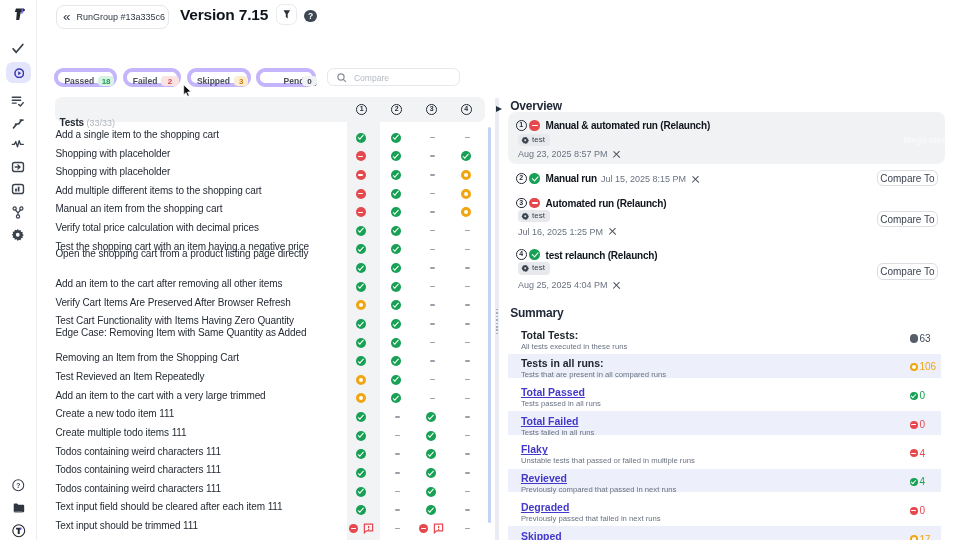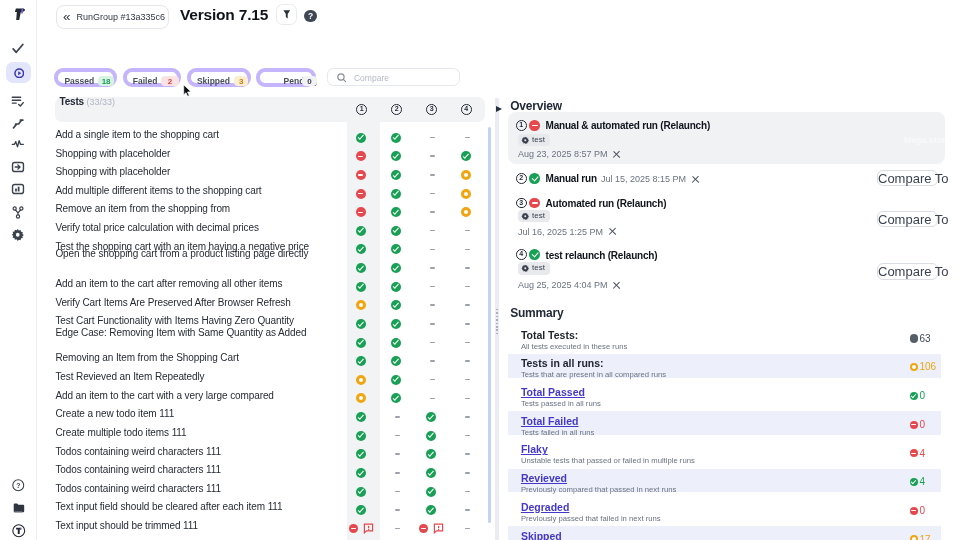--- a/index.html
+++ b/index.html
@@ -16,21 +16,21 @@
 .st.r::after { content:""; position:absolute; left:21%; top:44%; width:58%; height:13%; background:#fff; border-radius:1px; }
 .st.o { width:10px; height:10px; border:3px solid #f0a511; background:#fff; }
 .st.o.v { width:8.2px; height:8.2px; border-width:2.6px; }
 .dash { position:absolute; width:5px; height:1.6px; border-radius:1px; background:#9aa1ab; }
 .cn { position:absolute; width:10.8px; height:10.8px; border:1.4px solid #232a35; border-radius:50%; color:#232a35; font-size:7px; font-weight:bold; line-height:8.2px; text-align:center; background:transparent; }
 .sbicon { position:absolute; left:10px; transform:scale(.88); transform-origin:center; }
 .pill { position:absolute; top:67.5px; height:19px; border:4px solid #c4b5fd; border-radius:9px; background:#fff; font-size:8.5px; color:#49505c; font-weight:bold; white-space:nowrap; }
 .pill .lb { position:absolute; top:4.5px; }
 .badge { position:absolute; top:4px; height:10.8px; border-radius:4px; font-size:8px; font-weight:bold; text-align:center; line-height:11px; }
 .trow { position:absolute; left:55.4px; width:290px; height:18.62px; font-size:10px; letter-spacing:-0.1px; color:#262c35; line-height:18.62px; white-space:nowrap; overflow:visible; }
-.ctbtn { position:absolute; left:877px; width:60.8px; height:16.8px; border:1px solid #dadde2; border-radius:6px; background:#fff; font-size:13px; color:#3b4350; text-align:center; line-height:15.3px; white-space:nowrap; }
+.ctbtn { position:absolute; left:877px; width:60.8px; height:16.8px; border:1px solid #dadde2; border-radius:6px; background:#fff; font-size:10px; color:#3b4350; text-align:center; line-height:15.3px; white-space:nowrap; }
 .tag { position:absolute; height:12.5px; border-radius:4px; background:#e7e9ec; font-size:8px; color:#3b4350; line-height:12.5px; padding:0 5px 0 14.5px; white-space:nowrap; }
 .tag svg { position:absolute; left:3px; top:2px; }
 .rdate { position:absolute; font-size:9px; color:#6a7280; white-space:nowrap; }
 .rtitle { position:absolute; font-size:10px; letter-spacing:-0.2px; font-weight:bold; color:#10151d; white-space:nowrap; }
 .xx { position:relative; display:inline-block; width:8px; height:8px; margin-left:5px; }
 .xx::before, .xx::after { content:""; position:absolute; left:3.5px; top:0; width:1.3px; height:8.5px; background:#4a515c; }
 .xx::before { transform:rotate(45deg); }
 .xx::after { transform:rotate(-45deg); }
 .sband { position:absolute; left:508px; width:433px; height:23.5px; background:#edf0fb; }
 .stitle { position:absolute; left:520.9px; font-size:10.5px; font-weight:bold; color:#20262f; white-space:nowrap; }
@@ -128,21 +128,21 @@
       <circle cx="4.6" cy="4.6" r="3.6" fill="none" stroke="#868d99" stroke-width="1.4"></circle>
       <path d="M7.3 7.3 L10 10" stroke="#868d99" stroke-width="1.4" stroke-linecap="round"></path>
     </svg>
   <span style="position:absolute;left:25.7px;top:4.2px;font-size:8.5px;color:#b3b9c4">Compare</span>
 </div>
 <svg class="abs" style="left:183px;top:84px" width="9" height="13" viewBox="0 0 12 17">
     <path d="M1 1 L10.5 10 L6 10.5 L8.3 15.3 L6.2 16.2 L4 11.4 L1 14 Z" fill="#0b0e12" stroke="#fff" stroke-width="0.8"></path>
   </svg>
 
 <div class="abs" style="left:54.6px;top:97.3px;width:430px;height:25.1px;border-radius:7px;background:#f2f3f5"></div>
-<div class="abs" style="left:59.5px;top:96px;font-size:10px;font-weight:bold;letter-spacing:-0.2px;color:#242b36">Tests <span style="color:#b0b6c0;font-weight:normal;font-size:9px;letter-spacing:0">(33/33)</span></div>
+<div class="abs" style="left:59.5px;top:117px;font-size:10px;font-weight:bold;letter-spacing:-0.2px;color:#242b36">Tests <span style="color:#b0b6c0;font-weight:normal;font-size:9px;letter-spacing:0">(33/33)</span></div>
 <div class="abs" style="left:346.5px;top:122.2px;width:33px;height:417.8px;background:#f2f3f5"></div>
 <div class="cn" style="left:356.3px;top:104px">1</div>
 <div class="cn" style="left:391.3px;top:104px">2</div>
 <div class="cn" style="left:426.3px;top:104px">3</div>
 <div class="cn" style="left:460.8px;top:104px">4</div>
 
 <div class="trow" style="top:126.00px">Add a single item to the shopping cart</div>
 <div class="st g" style="left:355.5px;top:132.7px"></div>
 <div class="st g" style="left:390.5px;top:132.7px"></div>
 <div class="dash" style="left:430.3px;top:136.8px"></div>
@@ -155,21 +155,21 @@
 <div class="trow" style="top:163.24px">Shopping with placeholder</div>
 <div class="st r" style="left:355.5px;top:170.0px"></div>
 <div class="st g" style="left:390.5px;top:170.0px"></div>
 <div class="dash" style="left:430.3px;top:174.1px"></div>
 <div class="st o" style="left:460.5px;top:170.0px"></div>
 <div class="trow" style="top:181.86px">Add multiple different items to the shopping cart</div>
 <div class="st r" style="left:355.5px;top:188.6px"></div>
 <div class="st g" style="left:390.5px;top:188.6px"></div>
 <div class="dash" style="left:430.3px;top:192.7px"></div>
 <div class="st o" style="left:460.5px;top:188.6px"></div>
-<div class="trow" style="top:200.48px">Remove an item from the shopping from</div>
+<div class="trow" style="top:200.48px">Manual an item from the shopping cart</div>
 <div class="st r" style="left:355.5px;top:207.2px"></div>
 <div class="st g" style="left:390.5px;top:207.2px"></div>
 <div class="dash" style="left:430.3px;top:211.3px"></div>
 <div class="st o" style="left:460.5px;top:207.2px"></div>
 <div class="trow" style="top:219.10px">Verify total price calculation with decimal prices</div>
 <div class="st g" style="left:355.5px;top:225.8px"></div>
 <div class="st g" style="left:390.5px;top:225.8px"></div>
 <div class="dash" style="left:430.3px;top:229.9px"></div>
 <div class="dash" style="left:465.3px;top:229.9px"></div>
 <div class="trow" style="top:237.72px">Test the shopping cart with an item having a negative price</div>
@@ -205,21 +205,21 @@
 <div class="trow" style="top:349.44px">Removing an Item from the Shopping Cart</div>
 <div class="st g" style="left:355.5px;top:356.1px"></div>
 <div class="st g" style="left:390.5px;top:356.1px"></div>
 <div class="dash" style="left:430.3px;top:360.2px"></div>
 <div class="dash" style="left:465.3px;top:360.2px"></div>
 <div class="trow" style="top:368.06px">Test Revieved an Item Repeatedly</div>
 <div class="st o" style="left:355.5px;top:374.8px"></div>
 <div class="st g" style="left:390.5px;top:374.8px"></div>
 <div class="dash" style="left:430.3px;top:378.9px"></div>
 <div class="dash" style="left:465.3px;top:378.9px"></div>
-<div class="trow" style="top:386.68px">Add an item to the cart with a very large compared</div>
+<div class="trow" style="top:386.68px">Add an item to the cart with a very large trimmed</div>
 <div class="st o" style="left:355.5px;top:393.4px"></div>
 <div class="st g" style="left:390.5px;top:393.4px"></div>
 <div class="dash" style="left:430.3px;top:397.5px"></div>
 <div class="dash" style="left:465.3px;top:397.5px"></div>
 <div class="trow" style="top:405.30px">Create a new todo item 111</div>
 <div class="st g" style="left:355.5px;top:412.0px"></div>
 <div class="dash" style="left:395.3px;top:416.1px"></div>
 <div class="st g" style="left:425.5px;top:412.0px"></div>
 <div class="dash" style="left:465.3px;top:416.1px"></div>
 <div class="trow" style="top:423.92px">Create multiple todo items 111</div>

